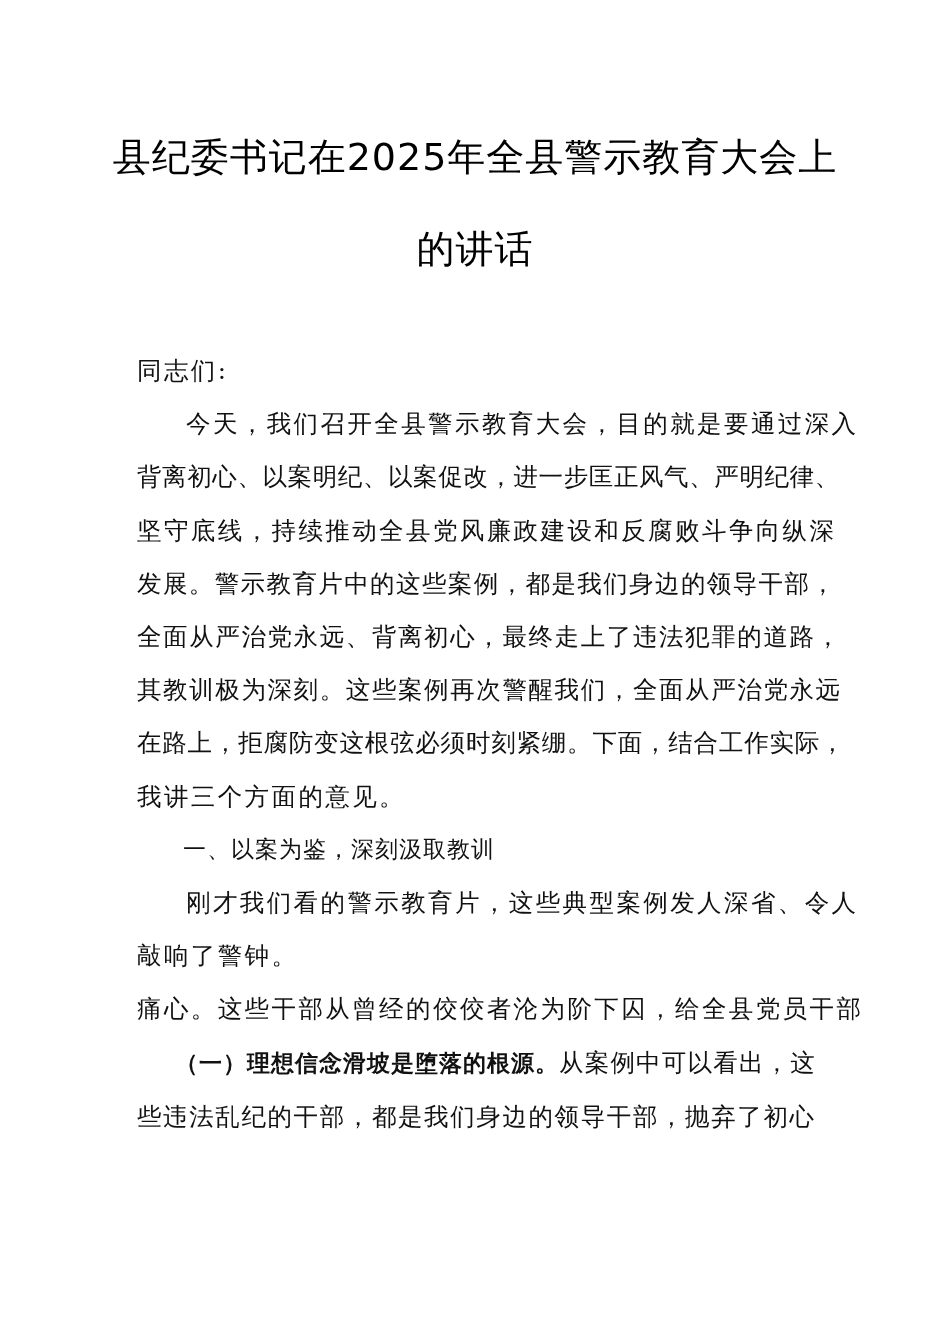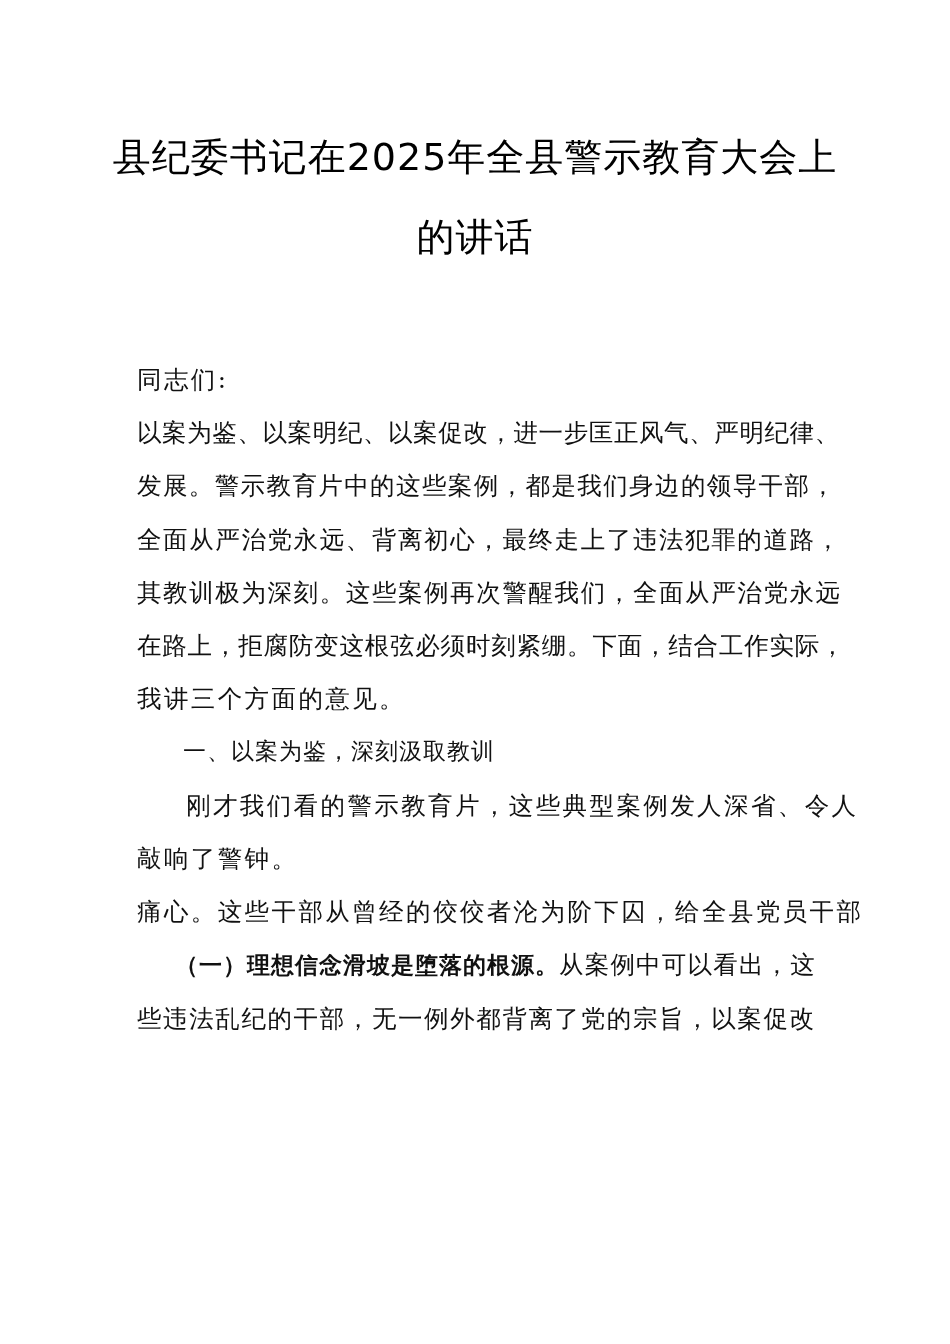--- a/index.html
+++ b/index.html
@@ -3,49 +3,51 @@
 <meta charset="utf-8">
 <style>
   html, body { margin:0; padding:0; background:#ffffff; }
   body { width:950px; height:1344px; position:relative; overflow:hidden;
          font-family:"DejaVu Serif", "Liberation Serif", serif; color:#111; }
   .page { position:absolute; left:0; top:0; width:822px; height:1344px; background:#fff; }
   .title { position:absolute; left:0; width:950px; text-align:center;
            font-family:"DejaVu Sans", "Liberation Sans", sans-serif;
            font-size:38px; letter-spacing:1px; color:#000; }
   .t1 { top:132px; }
-  .t2 { top:212px; }
-  .body { position:absolute; left:137px; top:353px; width:700px;
+  .t2 { top:224px; }
+  .body { position:absolute; left:137px; top:344px; width:700px;
           font-size:24.5px; line-height:53.2px; letter-spacing:2.4px; }
   .h1 { font-weight:normal; text-indent:2em; letter-spacing:1px;
         font-family:"DejaVu Sans", "Liberation Sans", sans-serif; font-size:23px; }
   .lead { font-weight:bold; font-family:"DejaVu Sans", "Liberation Sans", sans-serif; font-size:23px; letter-spacing:1px;text-align:center; }
   .line { display:block; white-space:nowrap; }
 </style>
 </head>
 <body>
 
 <div class="page">
   <div class="title t1">县纪委书记在2025年全县警示教育大会上</div>
   <div class="title t2">的讲话</div>
 
   <div class="body">
     <span class="line">同志们:</span>
 
-    <span class="line" style="letter-spacing:0.6px">以案为鉴、以案明纪、以案促改，进一步匡正风气、严明纪律、</span>
+    <span class="line" style="padding-left:49px">今天，我们召开全县警示教育大会，目的就是要通过深入</span>
+    <span class="line" style="letter-spacing:0.6px">背离初心、以案明纪、以案促改，进一步匡正风气、严明纪律、</span>
+    <span class="line">坚守底线，持续推动全县党风廉政建设和反腐败斗争向纵深</span>
     <span class="line" style="letter-spacing:1.4px">发展。警示教育片中的这些案例，都是我们身边的领导干部，</span>
     <span class="line" style="letter-spacing:1.6px">全面从严治党永远、背离初心，最终走上了违法犯罪的道路，</span>
     <span class="line" style="letter-spacing:1.6px">其教训极为深刻。这些案例再次警醒我们，全面从严治党永远</span>
     <span class="line" style="letter-spacing:0.8px">在路上，拒腐防变这根弦必须时刻紧绷。下面，结合工作实际，</span>
     <span class="line">我讲三个方面的意见。</span>
 
     <span class="line h1" style="padding-left:0">一、以案为鉴，深刻汲取教训</span>
 
     <span class="line" style="padding-left:49px">刚才我们看的警示教育片，这些典型案例发人深省、令人</span>
     <span class="line">敲响了警钟。</span>
     <span class="line">痛心。这些干部从曾经的佼佼者沦为阶下囚，给全县党员干部</span>
 
     <span class="line" style="padding-left:38px; letter-spacing:1.2px">
       <span class="lead">（一）理想信念滑坡是堕落的根源。</span><span>从案例中可以看出，这</span>
     </span>
-    <span class="line" style="letter-spacing:1.6px">些违法乱纪的干部，无一例外都背离了党的宗旨，以案促改</span>
+    <span class="line" style="letter-spacing:1.6px">些违法乱纪的干部，都是我们身边的领导干部，抛弃了初心</span>
   </div>
 </div>
 
 </body></html>

